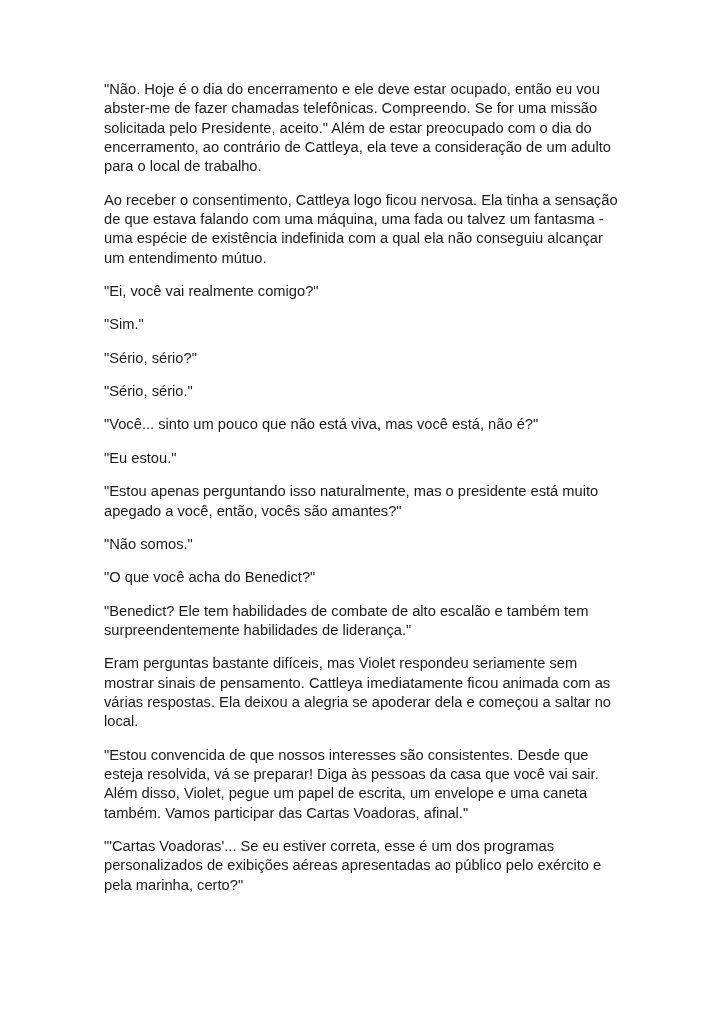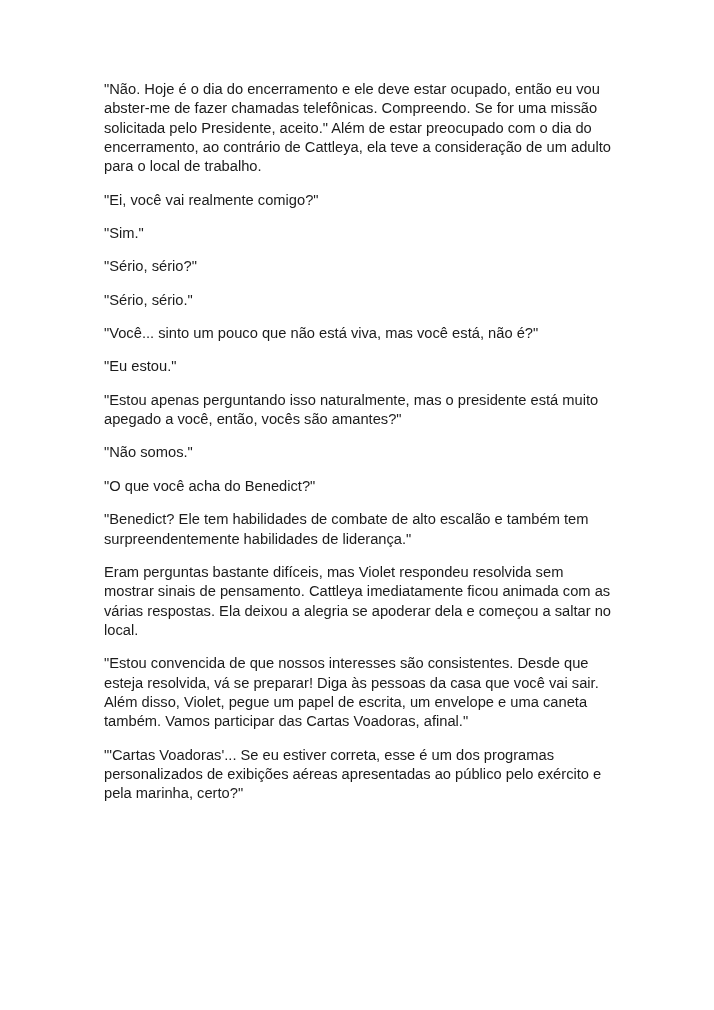--- a/index.html
+++ b/index.html
@@ -29,33 +29,37 @@
 </style>
 </head>
 <body>
 
 <div class="page">
   <p class="doc-par">"Não. Hoje é o dia do encerramento e ele deve estar ocupado, então eu vou
 abster-me de fazer chamadas telefônicas. Compreendo. Se for uma missão
 solicitada pelo Presidente, aceito." Além de estar preocupado com o dia do
 encerramento, ao contrário de Cattleya, ela teve a consideração de um adulto
 para o local de trabalho.</p>
+  <p class="doc-par">Ao receber o consentimento, Cattleya logo ficou nervosa. Ela tinha a sensação
+de que estava falando com uma máquina, uma fada ou talvez um fantasma -
+uma espécie de existência indefinida com a qual ela não conseguiu alcançar
+um entendimento mútuo.</p>
   <p class="doc-par">"Ei, você vai realmente comigo?"</p>
   <p class="doc-par">"Sim."</p>
   <p class="doc-par">"Sério, sério?"</p>
   <p class="doc-par">"Sério, sério."</p>
   <p class="doc-par">"Você... sinto um pouco que não está viva, mas você está, não é?"</p>
   <p class="doc-par">"Eu estou."</p>
   <p class="doc-par">"Estou apenas perguntando isso naturalmente, mas o presidente está muito
 apegado a você, então, vocês são amantes?"</p>
   <p class="doc-par">"Não somos."</p>
   <p class="doc-par">"O que você acha do Benedict?"</p>
   <p class="doc-par">"Benedict? Ele tem habilidades de combate de alto escalão e também tem
 surpreendentemente habilidades de liderança."</p>
-  <p class="doc-par">Eram perguntas bastante difíceis, mas Violet respondeu resolvida sem
+  <p class="doc-par">Eram perguntas bastante difíceis, mas Violet respondeu seriamente sem
 mostrar sinais de pensamento. Cattleya imediatamente ficou animada com as
 várias respostas. Ela deixou a alegria se apoderar dela e começou a saltar no
 local.</p>
   <p class="doc-par">"Estou convencida de que nossos interesses são consistentes. Desde que
 esteja resolvida, vá se preparar! Diga às pessoas da casa que você vai sair.
 Além disso, Violet, pegue um papel de escrita, um envelope e uma caneta
 também. Vamos participar das Cartas Voadoras, afinal."</p>
   <p class="doc-par">"'Cartas Voadoras'... Se eu estiver correta, esse é um dos programas
 personalizados de exibições aéreas apresentadas ao público pelo exército e
 pela marinha, certo?"</p>

